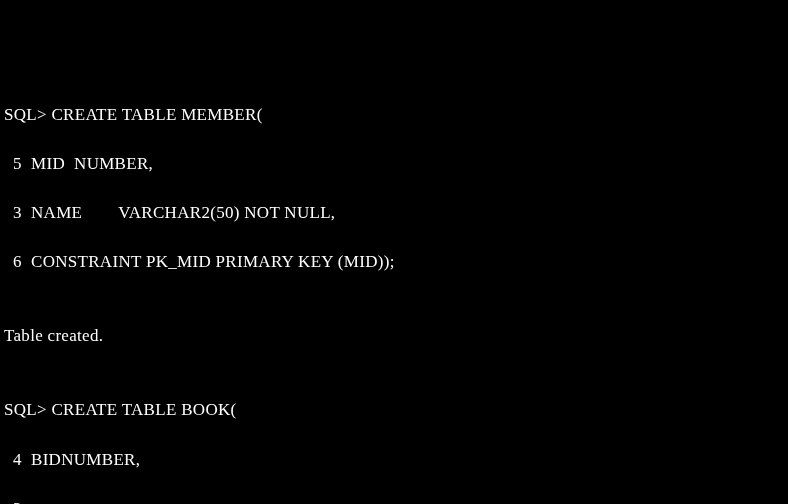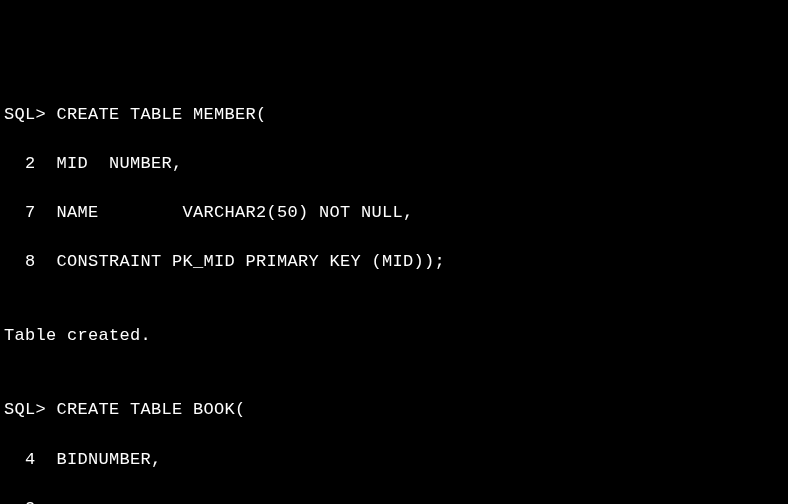--- a/index.html
+++ b/index.html
@@ -1,18 +1,19 @@
 <!DOCTYPE html>
 <html><head>
   <meta charset="utf-8">
   <style>
     * {
       margin: 0;
       padding: 0;
       box-sizing: border-box;
+      font-family: Liberation Serif, serif;
     }
     body {
       background-color: #000000;
       color: #ffffff;
       font-family: "Consolas", "Courier New", monospace;
       font-size: 17px;
       line-height: 1.45;
       padding: 4px 0 4px 4px;
       width: 788px;
       height: 504px;
@@ -23,23 +24,23 @@
     .line {
       display: block;
     }
   </style>
 </head>
 <body>
 
 
 
 <span class="line">SQL&gt; CREATE TABLE MEMBER(</span>
-<span class="line">  2  MID  NUMBER,</span>
-<span class="line">  7  NAME        VARCHAR2(50) NOT NULL,</span>
-<span class="line">  8  CONSTRAINT PK_MID PRIMARY KEY (MID));</span>
+<span class="line">  5  MID  NUMBER,</span>
+<span class="line">  3  NAME        VARCHAR2(50) NOT NULL,</span>
+<span class="line">  6  CONSTRAINT PK_MID PRIMARY KEY (MID));</span>
 <span class="line"></span>
 <span class="line">Table created.</span>
 <span class="line"></span>
 <span class="line">SQL&gt; CREATE TABLE BOOK(</span>
 <span class="line">  4  BIDNUMBER,</span>
 <span class="line">  3</span>
 
 
 
 

